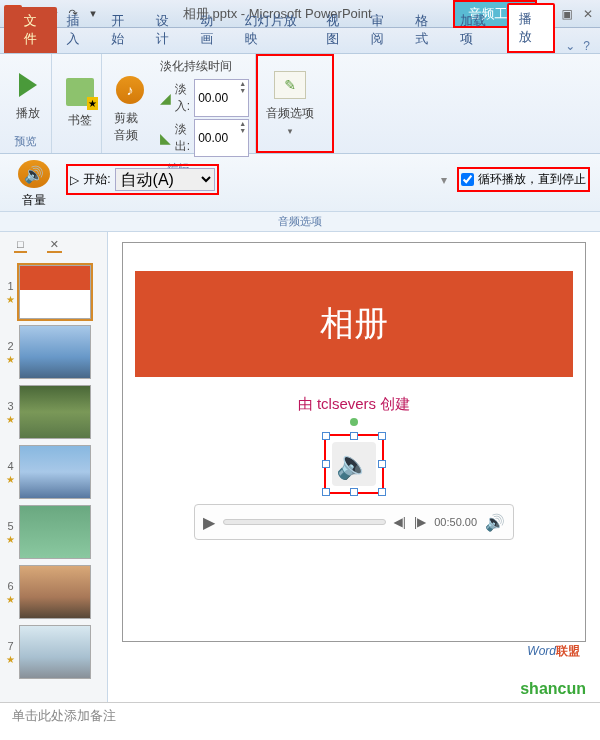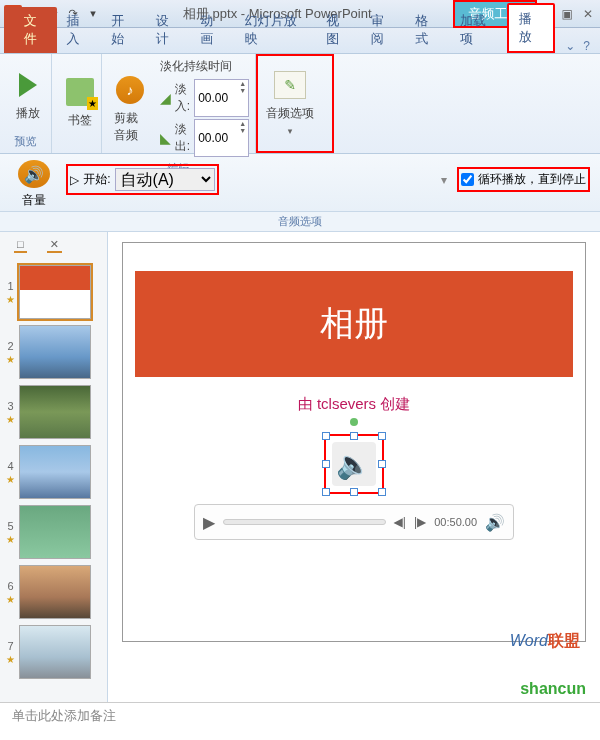--- a/index.html
+++ b/index.html
@@ -76,21 +76,21 @@
 .handle.bl { bottom: -4px; left: -4px; } .handle.br { bottom: -4px; right: -4px; }
 .handle.tm { top: -4px; left: 50%; margin-left: -4px; } .handle.bm { bottom: -4px; left: 50%; margin-left: -4px; }
 .handle.lm { left: -4px; top: 50%; margin-top: -4px; } .handle.rm { right: -4px; top: 50%; margin-top: -4px; }
 .rot { position: absolute; top: -18px; left: 50%; margin-left: -4px; width: 8px; height: 8px; background: #6ac06a; border-radius: 50%; }
 .audio-obj.highlight-box { border: 2px solid red; }
 .player { margin: 10px auto 0; width: 320px; height: 36px; border: 1px solid #ccc; border-radius: 4px; display: flex; align-items: center; padding: 0 8px; gap: 8px; background: #fdfdfd; }
 .player .pbtn { font-size: 16px; color: #666; }
 .player .track { flex: 1; height: 6px; background: #e8e8e8; border: 1px solid #ccc; border-radius: 3px; }
 .player .time { font-size: 11px; color: #666; }
 
-.watermark { position: absolute; right: 20px; bottom: 50px; font-size: 16px; color: #3a6aa8; font-style: italic; }
+.watermark { position: absolute; right: 20px; bottom: 42px; font-size: 12px; color: #3a6aa8; font-style: italic; }
 .watermark b { color: #d94f2a; font-style: normal; }
 .shancun { position: absolute; right: 14px; bottom: 4px; font-size: 16px; color: #3aa83a; font-weight: bold; }
 
 .notes { height: 26px; border-top: 1px solid #ccc; padding: 4px 12px; color: #888; font-size: 13px; }
 </style>
 </head>
 <body>
 
 <div class="titlebar">
   <div class="qat">

